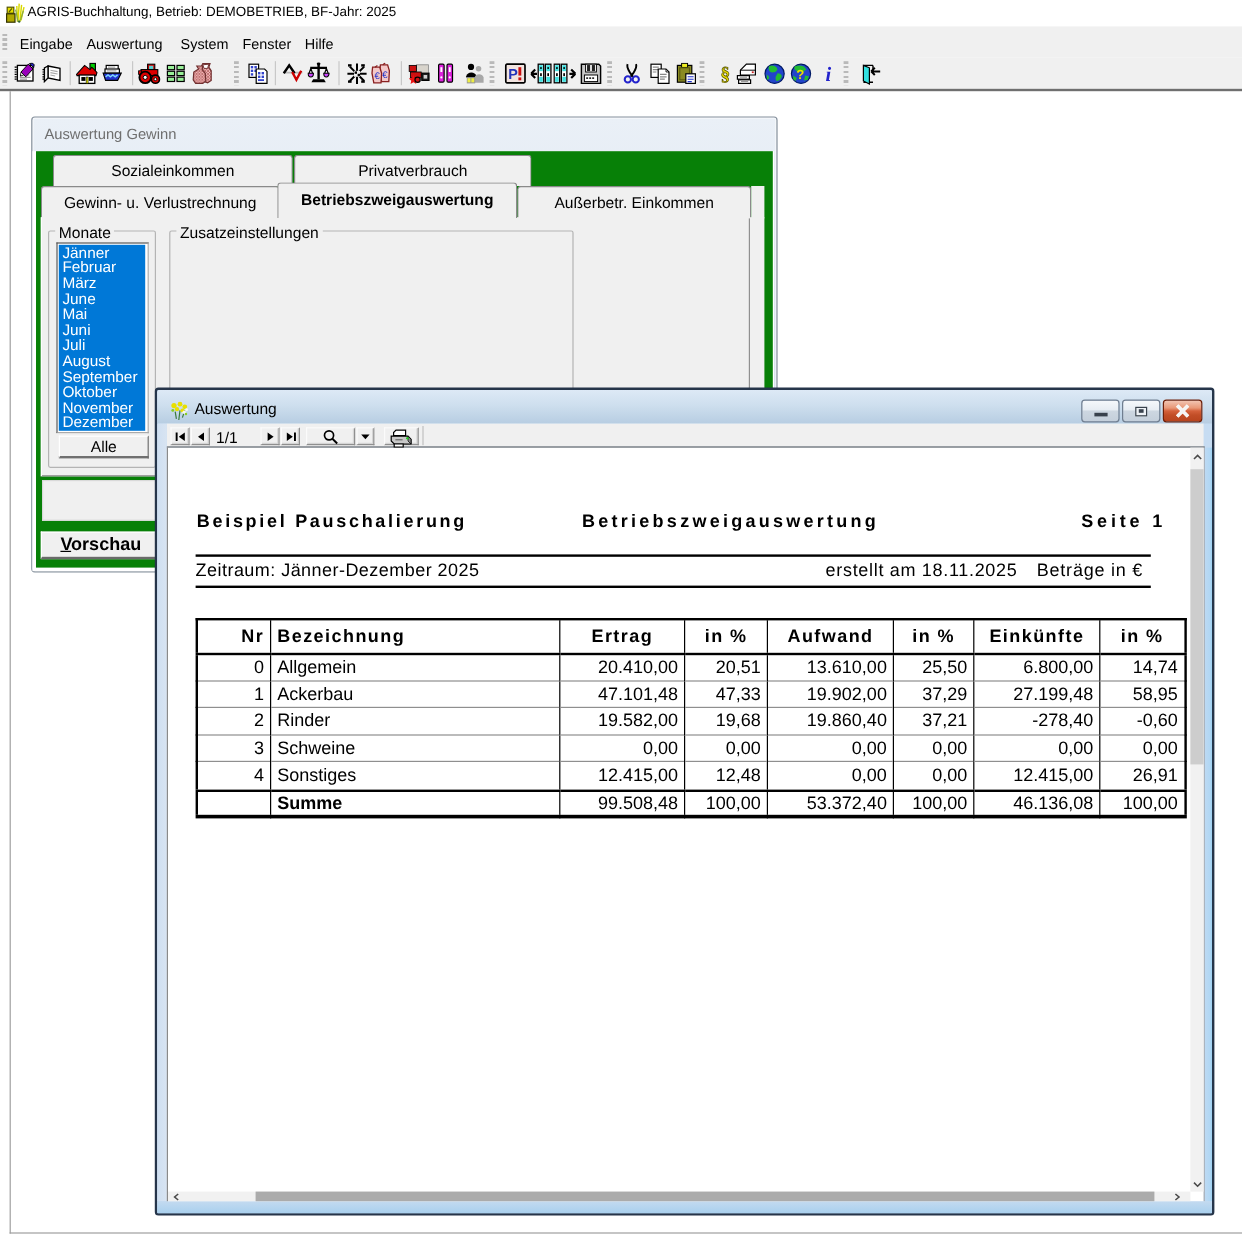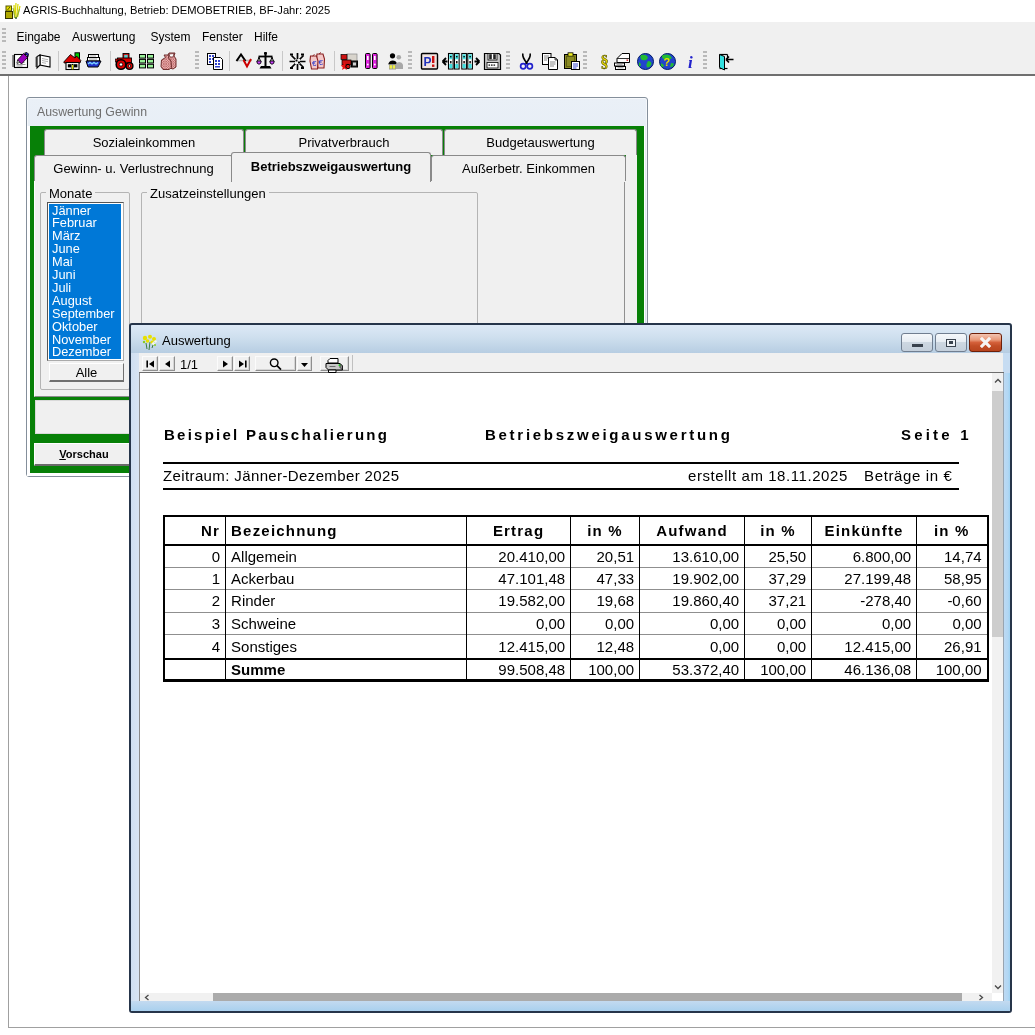--- a/index.html
+++ b/index.html
@@ -42,21 +42,21 @@
 #listbox { left:47px; top:202px; width:77px; height:159px; background:#fff;
   border-top:1px solid #555; border-left:1px solid #555; border-right:1px solid #aaa; border-bottom:1px solid #aaa; z-index:4; }
 #listinner { position:absolute; left:1px; top:1px; right:2px; bottom:1px; background:#0078d7; padding-top:0.5px; }
 .mi { height:12.92px; color:#fff; font-size:12.8px; line-height:12.6px; padding-left:3px; white-space:nowrap; overflow:hidden;}
 #allebtn { left:49px; top:363px; width:75px; height:19px; background:#f0f0f0;
   border-top:1px solid #fff; border-left:1px solid #fff; border-right:1.5px solid #707070; border-bottom:2px solid #707070;
   font-size:13px; text-align:center; line-height:17px; z-index:4; }
 #gpanel { left:35px; top:400px; width:602px; height:34px; background:#f0f0f0; border:1px solid #d9d9d9; z-index:2;}
 #vorschau { left:34px; top:443px; width:101px; height:23px; background:#f0f0f0;
   border-top:1px solid #fff; border-left:1px solid #fff; border-right:2px solid #6a6a6a; border-bottom:2.5px solid #6a6a6a;
-  font-size:11px; font-weight:bold; text-align:center; line-height:20px; z-index:2;}
+  font-size:15px; font-weight:bold; text-align:center; line-height:20px; z-index:2;}
 
 
 #rwin { left:129px; top:323px; width:883px; height:690px; border:2px solid #26354a; border-radius:3px;
   background:#c6dcf2; z-index:10; }
 #rbotband { left:131px; top:1001px; width:879px; height:10px; background:linear-gradient(180deg,#c3daf0,#a9d0ee); z-index:11; }
 #rrightband { left:1003px; top:373px; width:7px; height:628px; background:linear-gradient(90deg,#c0daf2,#b2d7f4 70%,#9fd2f2); z-index:11; }
 #rtitle { left:131px; top:325px; width:879px; height:28px; border-radius:2px 2px 0 0;
   background:linear-gradient(180deg,#dde9f6 0%,#cedfee 45%,#b7cde2 100%); z-index:11; }
 #rtitletext { left:162px; top:333px; font-size:13px; color:#000; z-index:12; }
 #rtoolbar { left:139px; top:353px; width:864px; height:19px; background:#f0f0f0; z-index:11; }
@@ -375,21 +375,20 @@
   <div class="abs" id="clientline"></div>
   <div class="abs" id="mdileft"></div>
   <div class="abs" id="mdibottom"></div>
 
   <div class="abs" id="gwin"></div>
   <div class="abs" id="gtitle">Auswertung Gewinn</div>
   <div class="abs" id="gcontent"></div>
   <div class="abs" id="ggreen"></div>
   <div class="tab tab1" style="left:44px; width:200px;">Sozialeinkommen</div>
   <div class="tab tab1" style="left:245px; width:198px;">Privatverbrauch</div>
-  <div class="tab tab1" style="left:444px; width:193px;">Budgetauswertung</div>
   <div class="tab tab2" style="left:34px; width:199px;">Gewinn- u. Verlustrechnung</div>
   <div class="tab tab2" style="left:431px; width:195px;">Außerbetr. Einkommen</div>
   <div id="tabsel">Betriebszweigauswertung</div>
   <div id="tabpage" class="abs"></div>
   <div class="abs" style="left:626px; top:155px; width:11px; height:27px; background:#f0f0f0; z-index:2;"></div>
   <div id="pageline" class="abs"></div>
   <div class="groupbox" style="left:40px; top:192px; width:90px; height:198px;"></div>
   <div class="grouplabel" style="left:46px; top:186px;">Monate</div>
   <div class="groupbox" style="left:141px; top:192px; width:337px; height:198px;"></div>
   <div class="grouplabel" style="left:147px; top:186px;">Zusatzeinstellungen</div>

